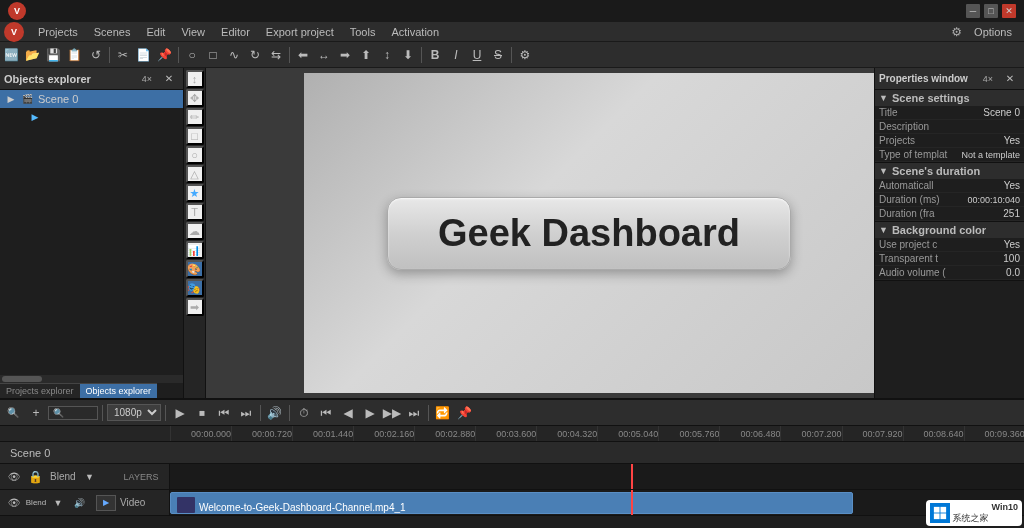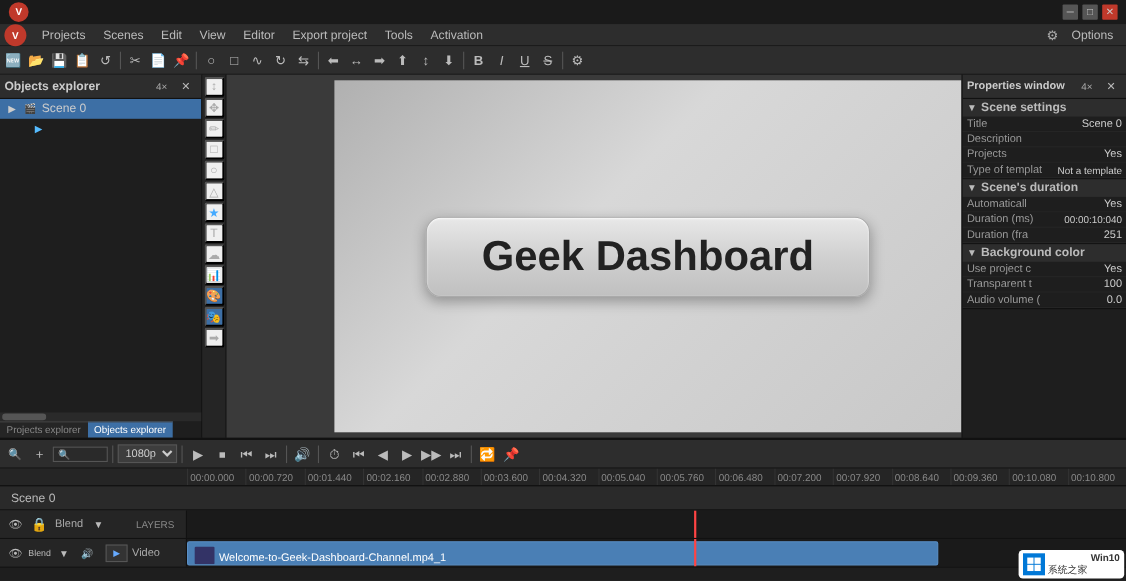--- a/index.html
+++ b/index.html
@@ -55,21 +55,21 @@
     .prop-section-header .arrow { margin-right: 4px; font-size: 9px; }
     .prop-row { display: flex; padding: 1px 4px; align-items: center; border-bottom: 1px solid #252525; }
     .prop-label { color: #999; font-size: 10px; flex: 1; white-space: nowrap; overflow: hidden; }
     .prop-value { color: #ccc; font-size: 10px; text-align: right; white-space: nowrap; }
     .prop-color-box { width: 12px; height: 12px; background: black; border: 1px solid #666; display: inline-block; vertical-align: middle; margin-right: 2px; }
 
     
     #bottom { position: absolute; bottom: 0; left: 0; right: 0; height: 130px; background: #1e1e1e; border-top: 2px solid #111; }
     #transport-bar { height: 26px; background: #2d2d2d; display: flex; align-items: center; padding: 0 4px; gap: 2px; border-bottom: 1px solid #111; }
     #timeline-header { height: 18px; background: #252525; border-bottom: 1px solid #111; display: flex; align-items: center; padding-left: 170px; overflow: hidden; }
-    .time-tick { font-size: 9px; color: #888; flex: 1; text-align: right; border-left: 1px solid #333; height: 100%; display: flex; align-items: center; justify-content: flex-start; padding-left: 2px; }
+    .time-tick { font-size: 9px; color: #888; flex: 1; text-align: right; border-left: 1px solid #333; height: 100%; display: flex; align-items: center; justify-content: flex-start; padding-left: 20px; }
     #tracks-header { height: 22px; background: #2a2a2a; display: flex; align-items: center; padding: 0 4px; border-bottom: 1px solid #111; }
     #scene-label { color: #bbb; font-size: 11px; padding: 2px 6px; }
     #track-rows { display: flex; flex-direction: column; }
     .track-row { height: 26px; display: flex; align-items: center; border-bottom: 1px solid #111; }
     .track-controls { width: 170px; background: #252525; height: 100%; display: flex; align-items: center; padding: 0 4px; gap: 2px; border-right: 1px solid #111; flex-shrink: 0; }
     .track-content { flex: 1; height: 100%; position: relative; overflow: hidden; }
     .track-clip { position: absolute; top: 2px; height: 22px; background: #4a7fb5; border-radius: 2px; display: flex; align-items: flex-end; padding-left: 6px; font-size: 10px; color: #fff; overflow: hidden; white-space: nowrap; border: 1px solid #5a8fc5; }
     .playhead { position: absolute; top: 0; width: 2px; background: #ff4444; height: 100%; z-index: 10; }
 
     

